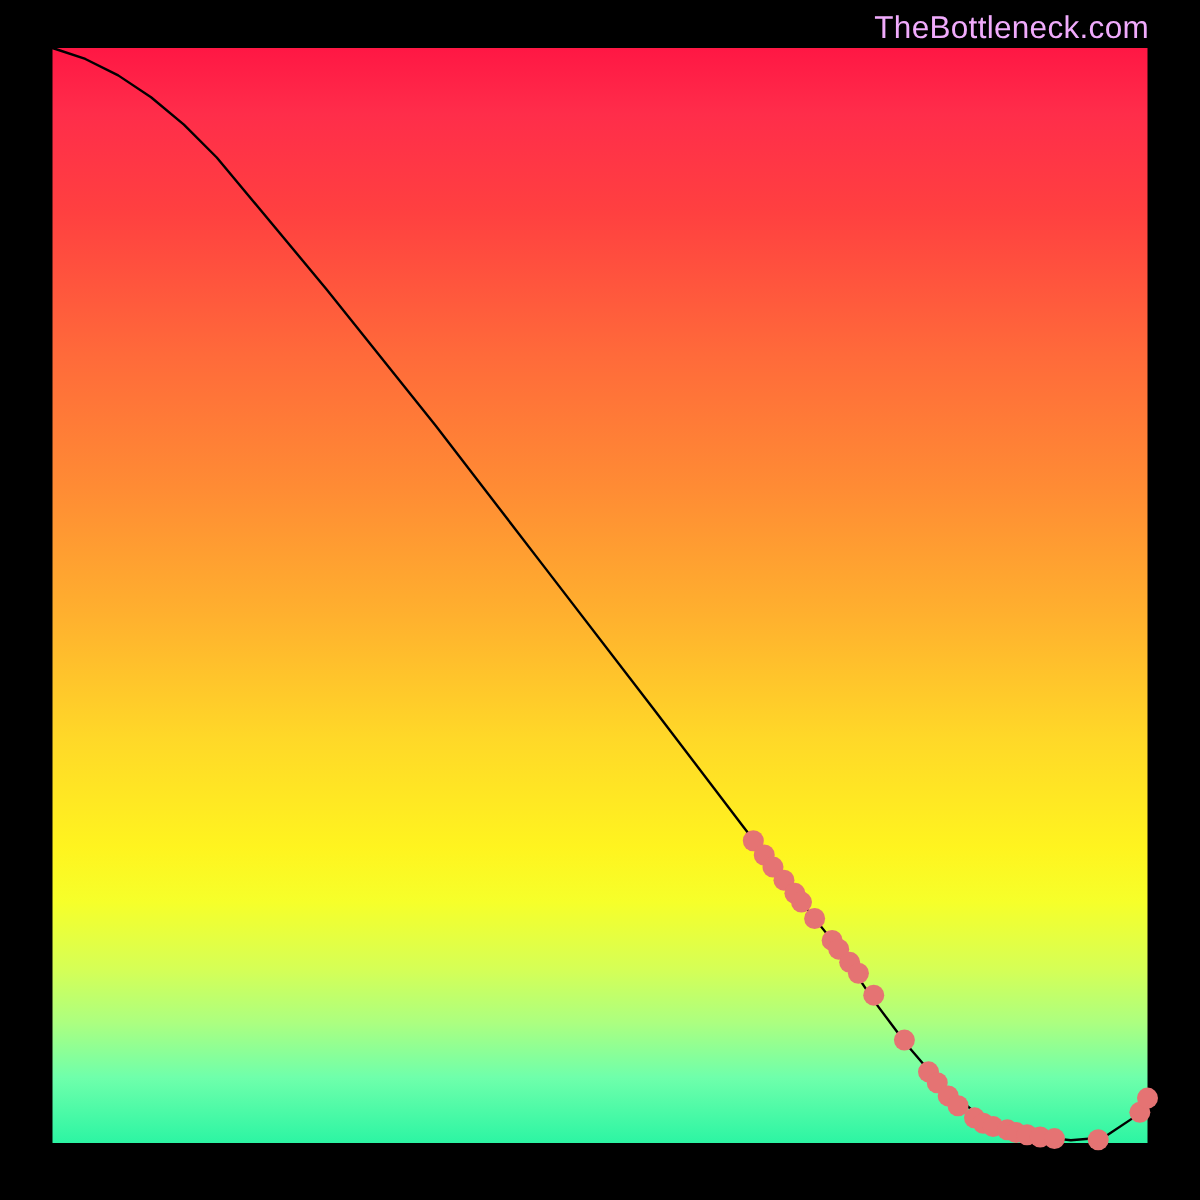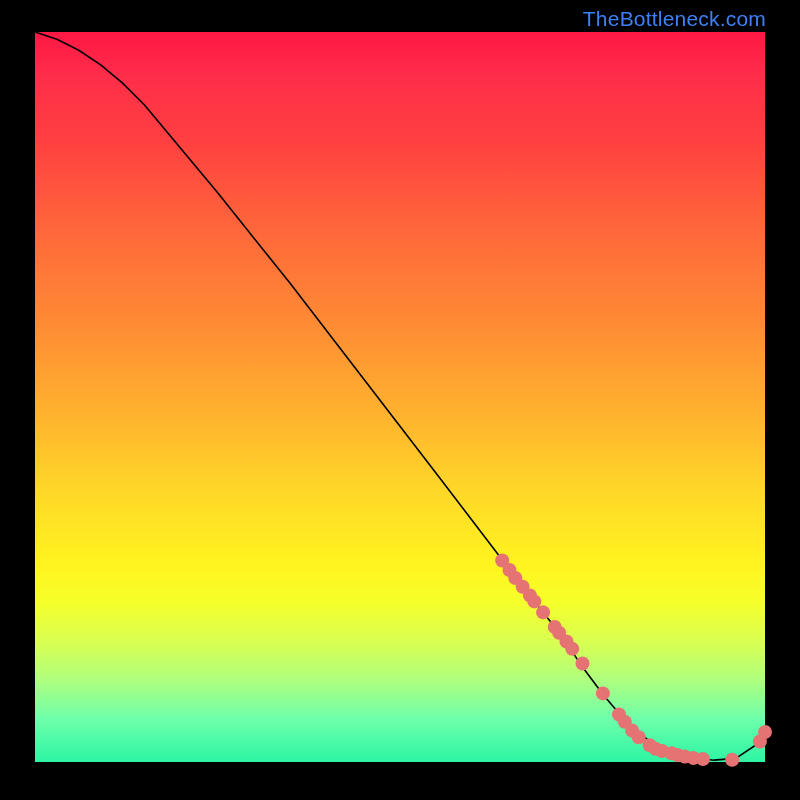--- a/index.html
+++ b/index.html
@@ -45,21 +45,21 @@
     left: 0;
     top: 0;
     width: 100%;
     height: 100%;
     overflow: visible;
   }
   .watermark {
     position: absolute;
     top: 7px;
     right: 34px;
-    color: #3b82f6;
+    color: #f0abfc;
     font-size: 21px;
     font-weight: 400;
     letter-spacing: 0.2px;
     user-select: none;
   }
 </style>
 </head>
 <body>
 
 <div class="stage">

